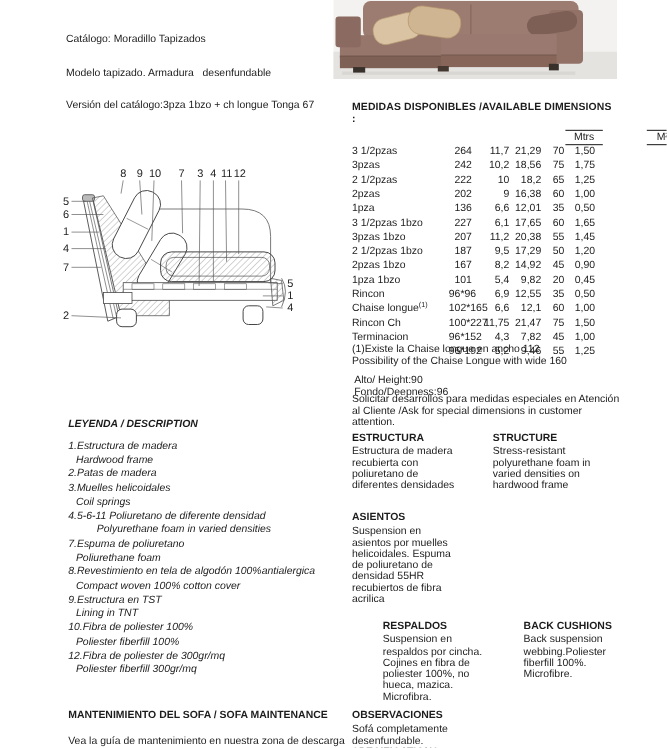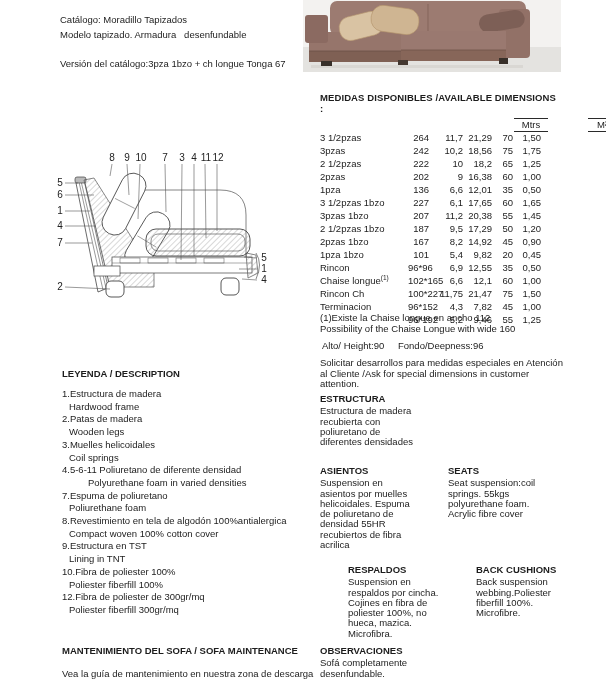--- a/index.html
+++ b/index.html
@@ -2,21 +2,21 @@
 <html lang="es"><head>
 <meta charset="utf-8">
 <style>
   html,body{margin:0;padding:0;}
   body{
     width:606px;height:680px;position:relative;overflow:hidden;
     background:#ffffff;color:#1c1c1c;
     font-family:"Liberation Sans",sans-serif;font-size:9.5px;
   }
   .abs{position:absolute;}
-  .pre{white-space:pre-wrap;}
+  .pre{white-space:pre-wrap;margin-top:16px;}
 
   
   .hdr{left:60px;top:13px;line-height:14.5px;width:300px;}
   .hdr .version{margin-top:15px;}
 
   
   .photo{left:303px;top:0;width:258px;height:72px;}
   .diagram{left:50px;top:145px;width:222px;height:168px;}
 
   
@@ -25,34 +25,34 @@
   .thead,.trow{display:grid;grid-template-columns:88px 26px 34px 29px 21px 28px;}
   .thead{height:13px;align-items:center;gap:40px;}
   .thead .tcell{text-align:center;}
   .thead .hb{border-top:1px solid #2a2a2a;border-bottom:1px solid #2a2a2a;height:12px;line-height:12px;}
   .trow{height:13px;align-items:center;}
   .tcell{overflow:visible;white-space:nowrap;}
   .trow .tcell:not(.c0){text-align:right;padding-right:5px;}
   sup{font-size:6.5px;vertical-align:super;line-height:0;}
 
   .footnotes{left:320px;top:313px;line-height:10.5px;width:260px;}
-  .altofondo{left:322px;top:340px;display:flex;width:260px;}
+  .altofondo{left:322px;top:340px;display:flex;width:260px;flex-direction:column;}
   .altofondo .alto{width:76px;}
   .note{left:320px;top:358px;width:248px;line-height:10.6px;}
 
   
   .spec-row{position:absolute;left:320px;width:270px;display:flex;}
   .spec-col{line-height:10.3px;}
   .spec-col.es{width:128px;}
   .spec-col.en{flex:1;}
   .spec-col .title{font-weight:bold;margin-bottom:2px;}
   .spec-0{top:394px;} .spec-1{top:466px;} .spec-2{top:565px;margin-left:28px;} .spec-3{top:646px;flex-direction:column;}
 
   
-  .legend{left:62px;top:368px;width:250px;}
+  .legend{left:62px;top:380px;width:250px;font-style:italic;}
   .legend .ltitle{font-weight:bold;margin-bottom:9px;}
   .legend .line{line-height:12.7px;}
   .legend .en{padding-left:7px;}
   .legend .en.deep{padding-left:26px;}
 
   .maint-title{left:62px;top:645px;font-weight:bold;}
   .maint-body{left:62px;top:668px;}
 
   svg text{font-family:"Liberation Sans",sans-serif;fill:#222;}
 </style>
@@ -333,21 +333,20 @@
 </div>
 
 <div class="abs note">Solicitar desarrollos para medidas especiales en Atención al Cliente /Ask for special dimensions in customer attention.</div>
 
 <div class="abs legend">
   <div class="ltitle">LEYENDA / DESCRIPTION</div>
   <div>
       <div class="line es">1.Estructura de madera</div>
       <div class="line en">Hardwood frame</div>
       <div class="line es">2.Patas de madera</div>
-      <div class="line en">Wooden legs</div>
       <div class="line es">3.Muelles helicoidales</div>
       <div class="line en">Coil springs</div>
       <div class="line es">4.5-6-11 Poliuretano de diferente densidad</div>
       <div class="line en deep">Polyurethane foam in varied densities</div>
       <div class="line es">7.Espuma de poliuretano</div>
       <div class="line en">Poliurethane foam</div>
       <div class="line es">8.Revestimiento en tela de algodón 100%antialergica</div>
       <div class="line en">Compact woven 100% cotton cover</div>
       <div class="line es">9.Estructura en TST</div>
       <div class="line en">Lining in TNT</div>
@@ -359,39 +358,39 @@
 </div>
 
 <div class="spec-row spec-0">
   <div class="spec-col es">
       <div class="title">ESTRUCTURA</div>
       <div>Estructura de madera</div>
       <div>recubierta con</div>
       <div>poliuretano de</div>
       <div>diferentes densidades</div>
     </div>
+    <div class="spec-col en">
+      <div class="title">STRUCTURE</div>
+      <div>Stress-resistant</div>
+      <div>polyurethane foam in</div>
+      <div>varied densities on</div>
+      <div>hardwood frame</div>
+    </div>
 </div>
 <div class="spec-row spec-1">
   <div class="spec-col es">
       <div class="title">ASIENTOS</div>
       <div>Suspension en</div>
       <div>asientos por muelles</div>
       <div>helicoidales. Espuma</div>
       <div>de poliuretano de</div>
       <div>densidad 55HR</div>
       <div>recubiertos de fibra</div>
       <div>acrilica</div>
     </div>
-    <div class="spec-col en">
-      <div class="title">SEATS</div>
-      <div>Seat suspension:coil</div>
-      <div>springs. 55kgs</div>
-      <div>polyurethane foam.</div>
-      <div>Acrylic fibre cover</div>
-    </div>
 </div>
 <div class="spec-row spec-2">
   <div class="spec-col es">
       <div class="title">RESPALDOS</div>
       <div>Suspension en</div>
       <div>respaldos por cincha.</div>
       <div>Cojines en fibra de</div>
       <div>poliester 100%, no</div>
       <div>hueca, mazica.</div>
       <div>Microfibra.</div>

